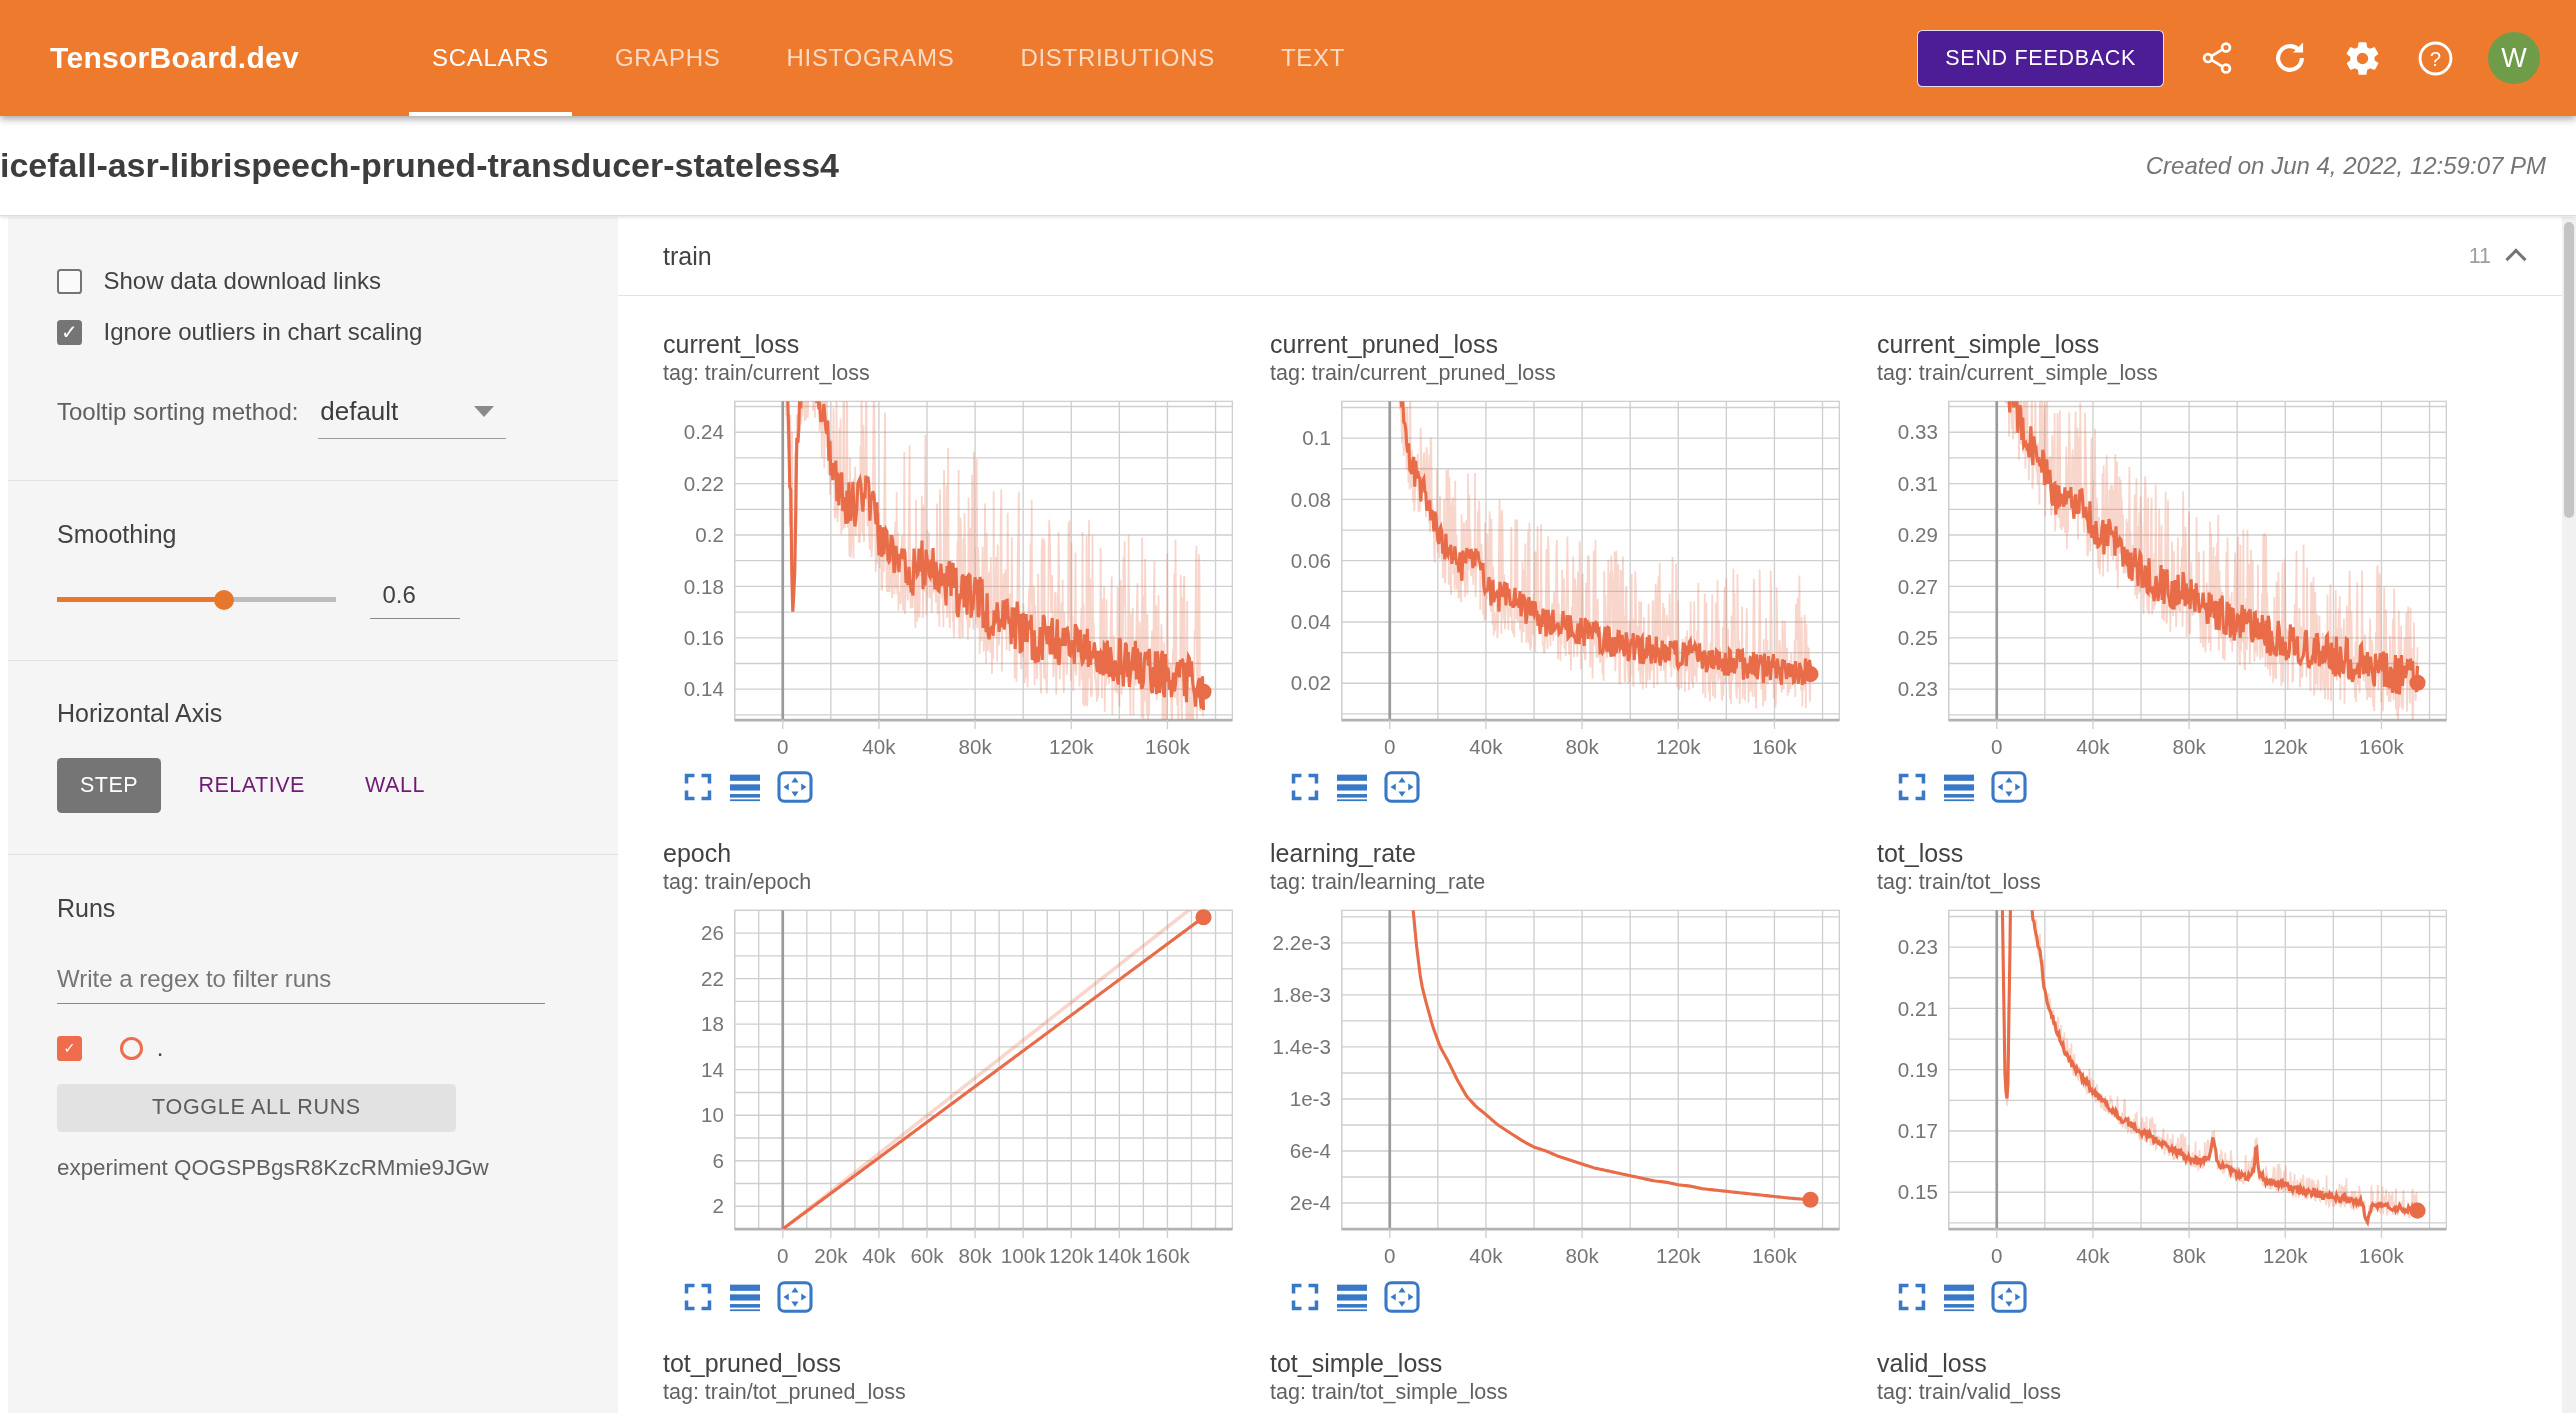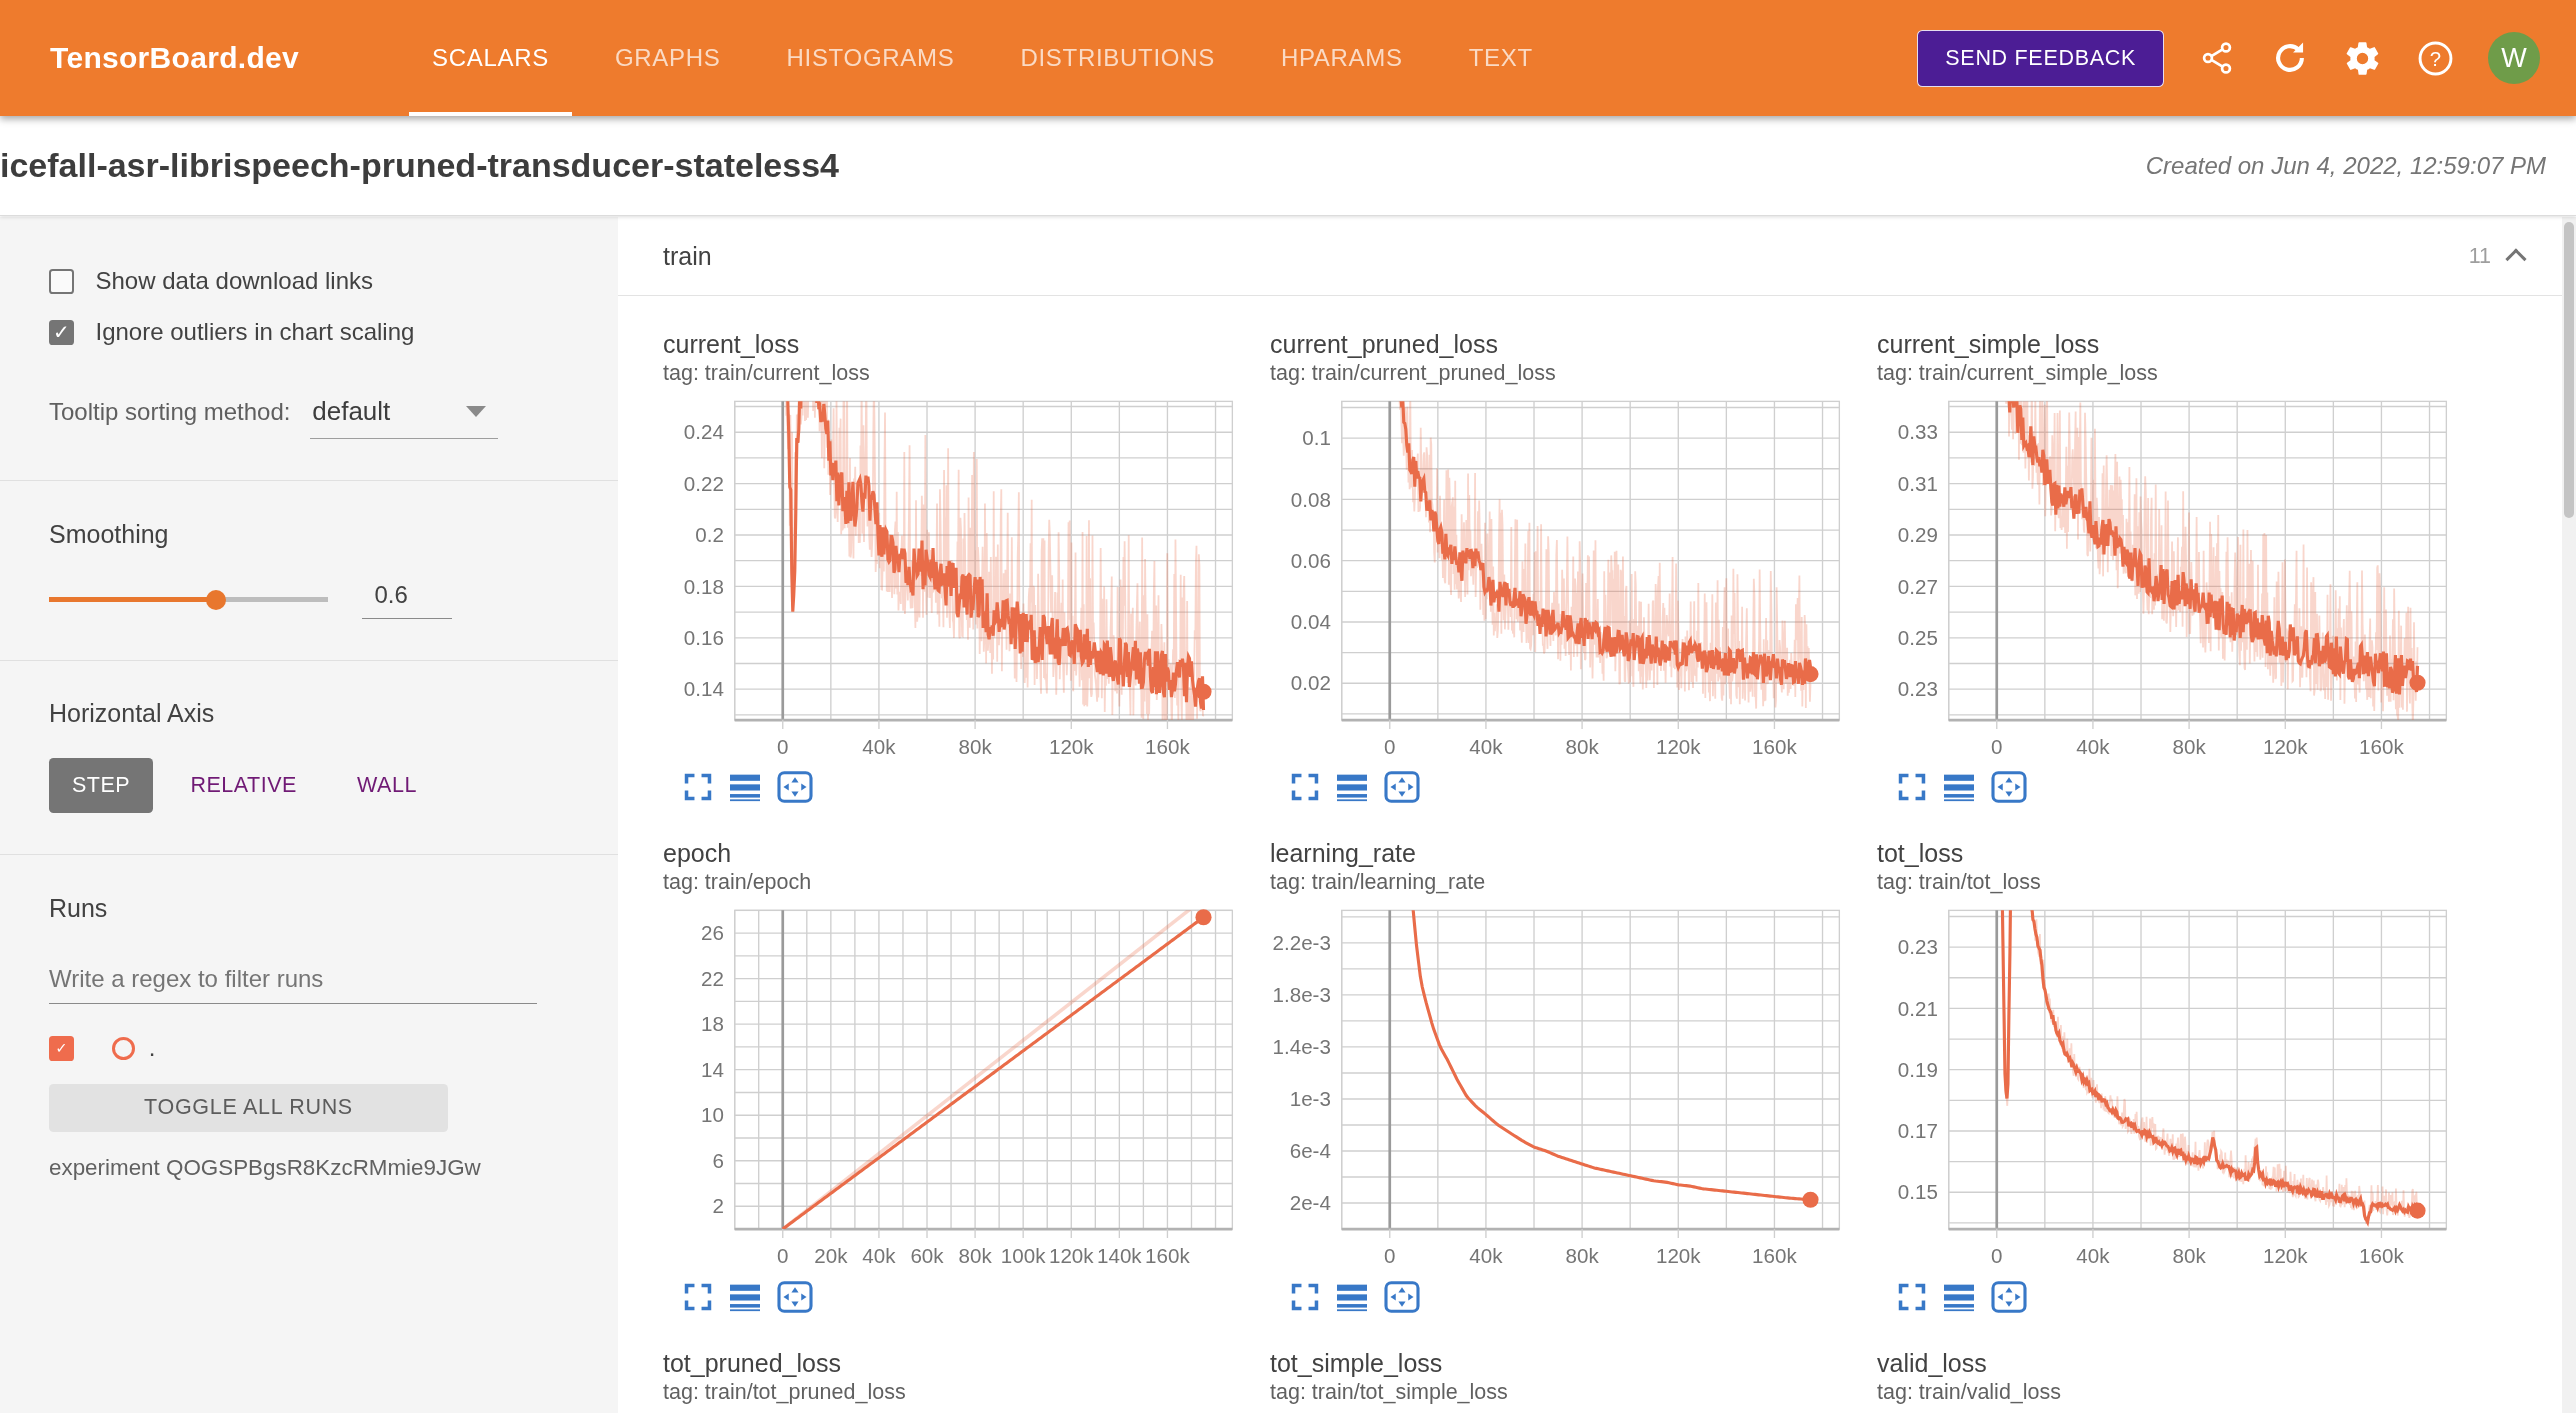--- a/index.html
+++ b/index.html
@@ -29,21 +29,21 @@
     margin-left:32px; cursor:pointer; }
 
   
   .titlebar { position:absolute; left:0; top:116px; width:2576px; height:100px;
     background:#fff; display:flex; align-items:center;
     border-bottom:0.9px solid #dcdcdc; box-shadow:0 1.8px 3.6px rgba(0,0,0,.12); z-index:10; }
   .exp-title { font-size:34px; font-weight:bold; color:#3d3d3d; }
   .created { margin-left:auto; margin-right:30px; font-size:24px; font-style:italic; color:#757575; }
 
   
-  .sidebar { position:absolute; left:0; top:217px; width:618px; height:1197px;
+  .sidebar { position:absolute; left:8px; top:217px; width:618px; height:1197px;
     background:#f5f5f5; padding:50px 0 0 49px; }
   .chk-row { display:flex; align-items:center; margin-bottom:23px; cursor:pointer; }
   .chk { width:25px; height:25px; border:2.7px solid #757575; border-radius:3.6px;
     background:#fafafa; margin-right:21.5px; flex:0 0 auto;
     display:flex; align-items:center; justify-content:center; }
   .chk.checked { background:#757575; border-color:#757575; color:#fff; font-size:20px; }
   .chk.run { background:#ef6c4d; border-color:#ef6c4d; color:#fff; }
   .side-label { font-size:24px; color:#424242; }
   .tooltip-row { display:flex; align-items:baseline; margin-top:50px; }
   .tooltip-row .side-label { color:#5f5f5f; }
@@ -100,21 +100,20 @@
 </head>
 <body>
 
 <header class="appbar">
   <div class="logo">TensorBoard.dev</div>
   <nav class="tabs">
     <div class="tab active">SCALARS</div>
     <div class="tab">GRAPHS</div>
     <div class="tab">HISTOGRAMS</div>
     <div class="tab">DISTRIBUTIONS</div>
-    <div class="tab">HPARAMS</div>
     <div class="tab">TEXT</div>
   </nav>
   <div class="appbar-right">
     <button class="feedback-btn">SEND FEEDBACK</button>
     <div class="hicon">
       <svg width="36" height="36" viewBox="0 0 24 24" fill="none" stroke="#fff" stroke-width="1.8">
         <circle cx="18" cy="5" r="2.6"></circle>
           <circle cx="6" cy="12" r="2.6"></circle>
           <circle cx="18" cy="19" r="2.6"></circle>
         <line x1="8.3" y1="10.8" x2="15.7" y2="6.2"></line>

